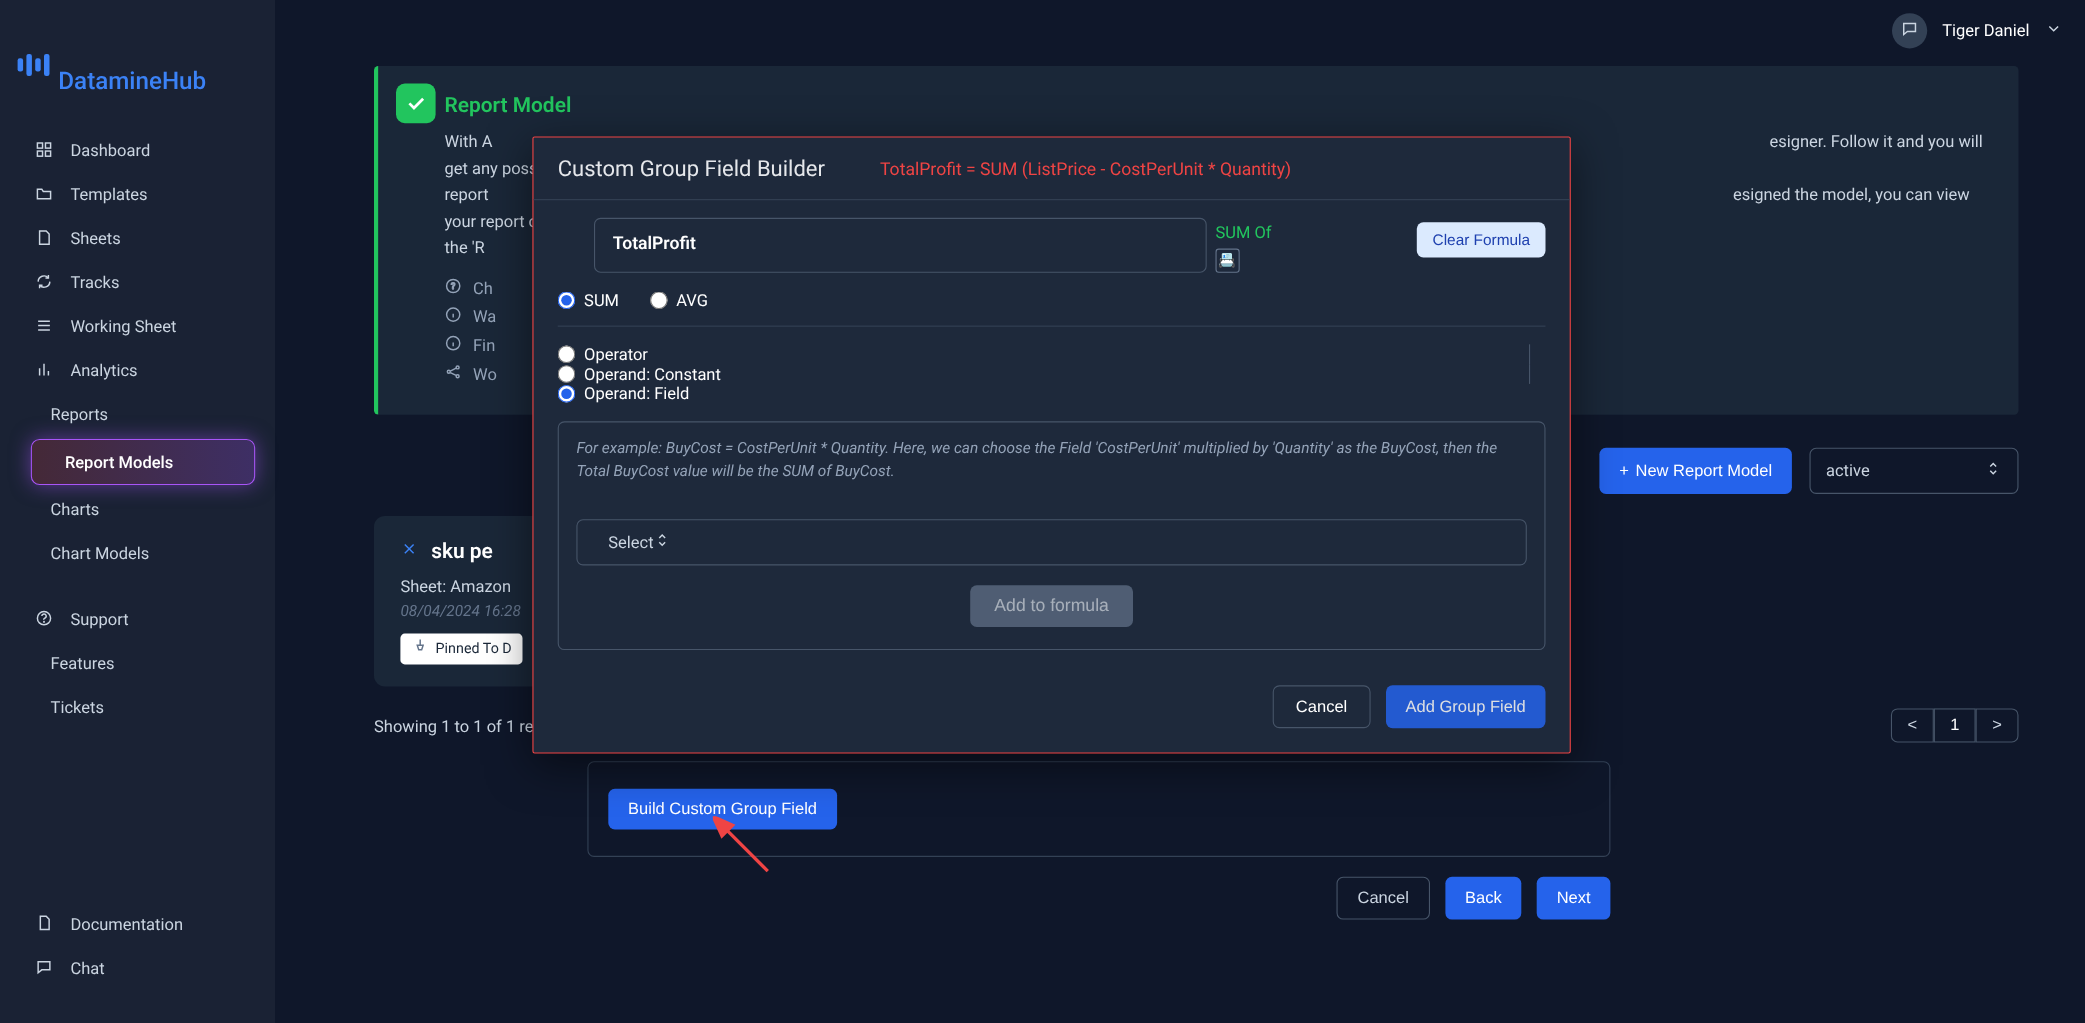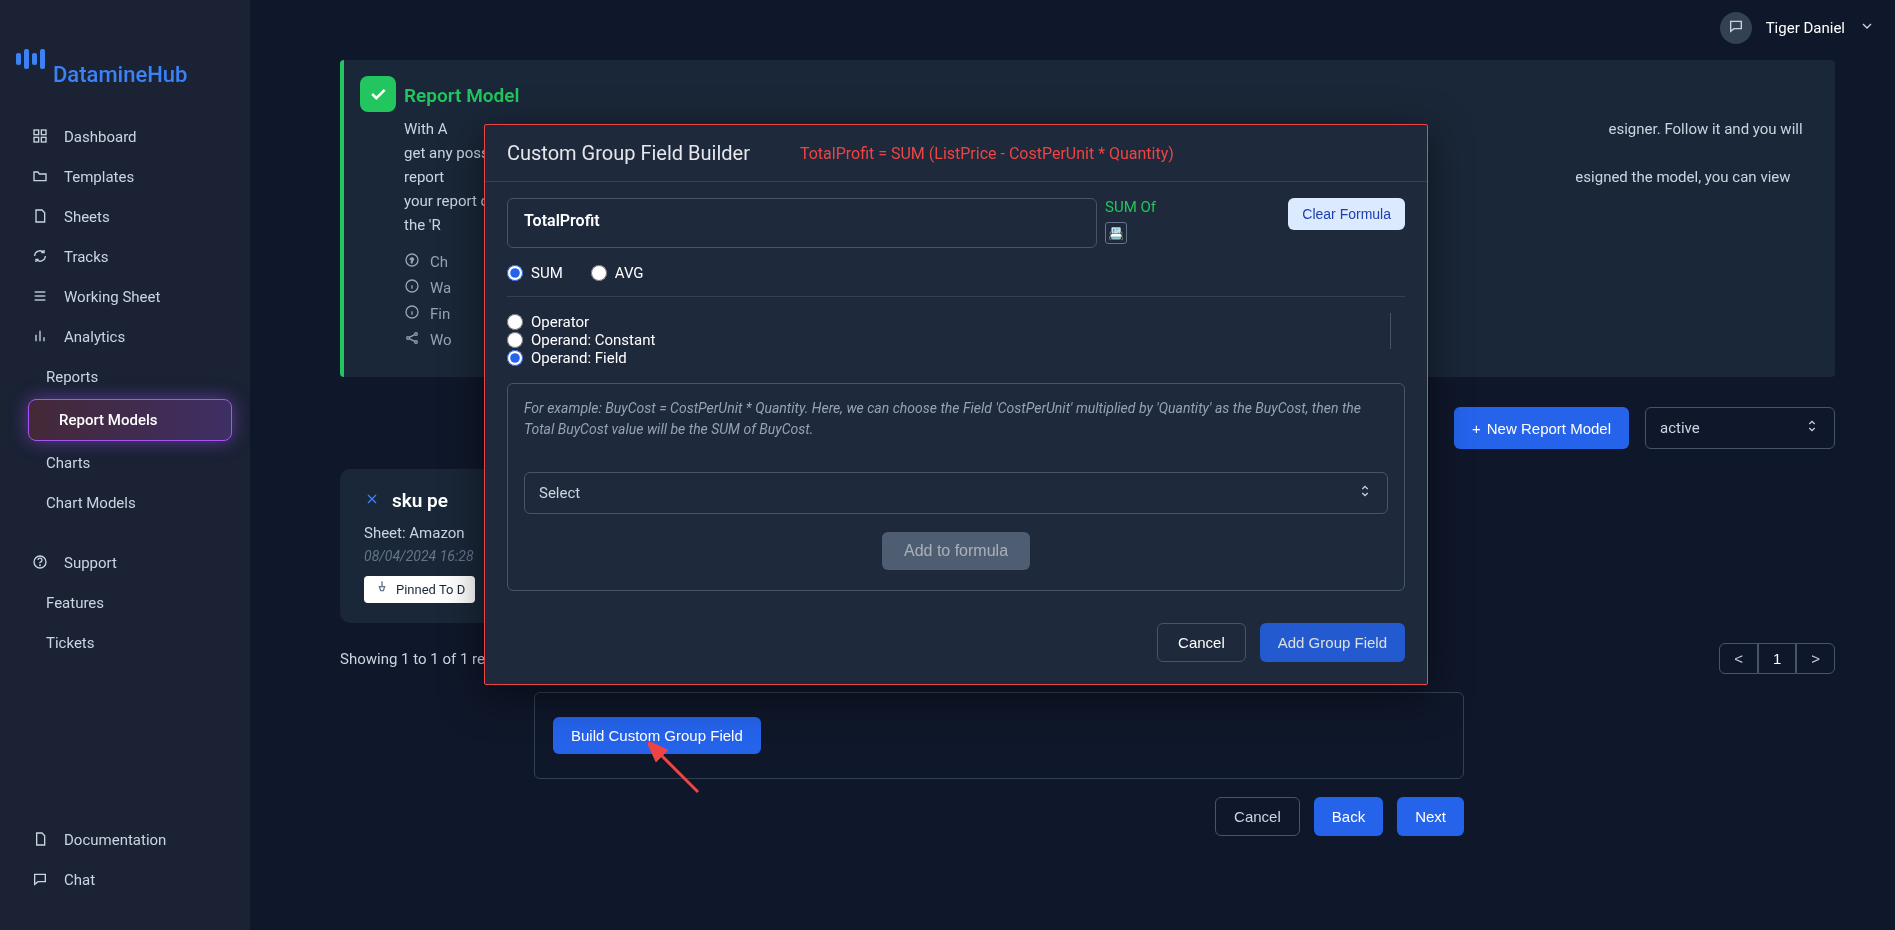--- a/index.html
+++ b/index.html
@@ -156,21 +156,21 @@
   z-index: 100;
   box-shadow: 0 10px 40px rgba(0,0,0,0.5);
 }
 .modal-header {
   display: flex; align-items: center; padding: 16px 22px;
   border-bottom: 1px solid #334155;
 }
 .modal-title { font-size: 20px; color: #e5e7eb; }
 .modal-formula { color: #ef4444; font-size: 16px; margin-left: 50px; }
 .modal-body { padding: 16px 22px; }
-.row1 { display:flex; gap:8px; align-items:flex-start; }
+.row1 { display:flex; gap:8px; align-items:flex-end;margin-left:33px; }
 .input-box {
   flex:1; border:1px solid #475569; border-radius:6px;
   padding: 12px 16px; color:#fff; font-size:16px; background:transparent;
   height: 50px; font-weight:600;
 }
 .sum-col { width: 300px; }
 .sum-label { color:#22c55e; font-size:15px; margin-bottom:6px;}
 .calc-icon { width:22px; height:22px; border:1px solid #64748b; border-radius:3px; display:flex; align-items:center; justify-content:center; font-size:13px; font-family: monospace;}
 .clear-btn {
   background:#dbeafe; color:#1e40af; padding:8px 14px; border-radius:6px;
@@ -180,22 +180,22 @@
 .radio-opt { display:flex; align-items:center; gap:8px; color:#fff; font-size:15px;}
 .radio-opt input { width:16px; height:16px; accent-color:#2563eb; }
 .radio-row2 { display:flex; gap:0; margin-top:16px;flex-direction:column;}
 .radio-row2 .radio-opt { padding-right:14px; border-right:1px solid #475569; margin-right:14px;}
 .radio-row2 .radio-opt:last-child { border:none; }
 .helper-box {
   border:1px solid #475569; border-radius:6px; padding:14px 16px; margin-top:16px;
 }
 .helper-text { color:#94a3b8; font-size:14px; font-style:italic; line-height:1.5; margin-bottom:32px;}
 .select-box {
-  border:1px solid #475569; border-radius:6px; padding:10px 14px;
-  display:flex; justify-content:space-between; align-items:center; color:#cbd5e1;
+  border:1px solid #475569; border-radius:6px; padding:10px 28px;
+  display:flex; align-items:center; color:#cbd5e1;
   font-size:15px; background:transparent; cursor:pointer;
 }
 .add-formula-btn {
   background:#64748b; color:#e2e8f0; padding:10px 22px; border:none;
   border-radius:6px; font-size:16px; margin: 18px auto 6px; display:block;
   opacity: 0.7; cursor: default;
 }
 .modal-footer {
   display:flex; justify-content:flex-end; gap:14px;
   padding: 16px 22px 22px;

